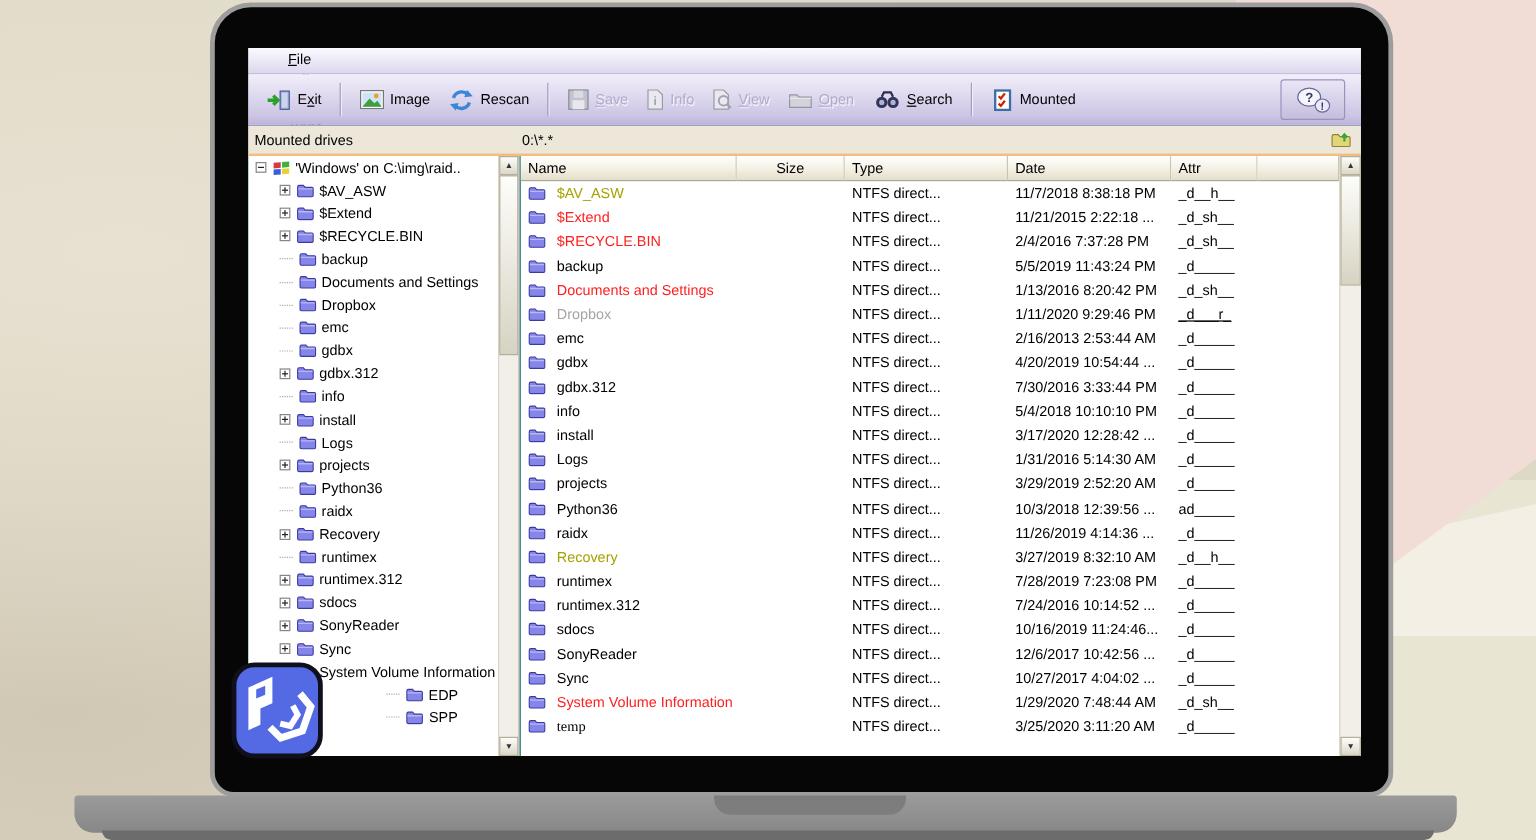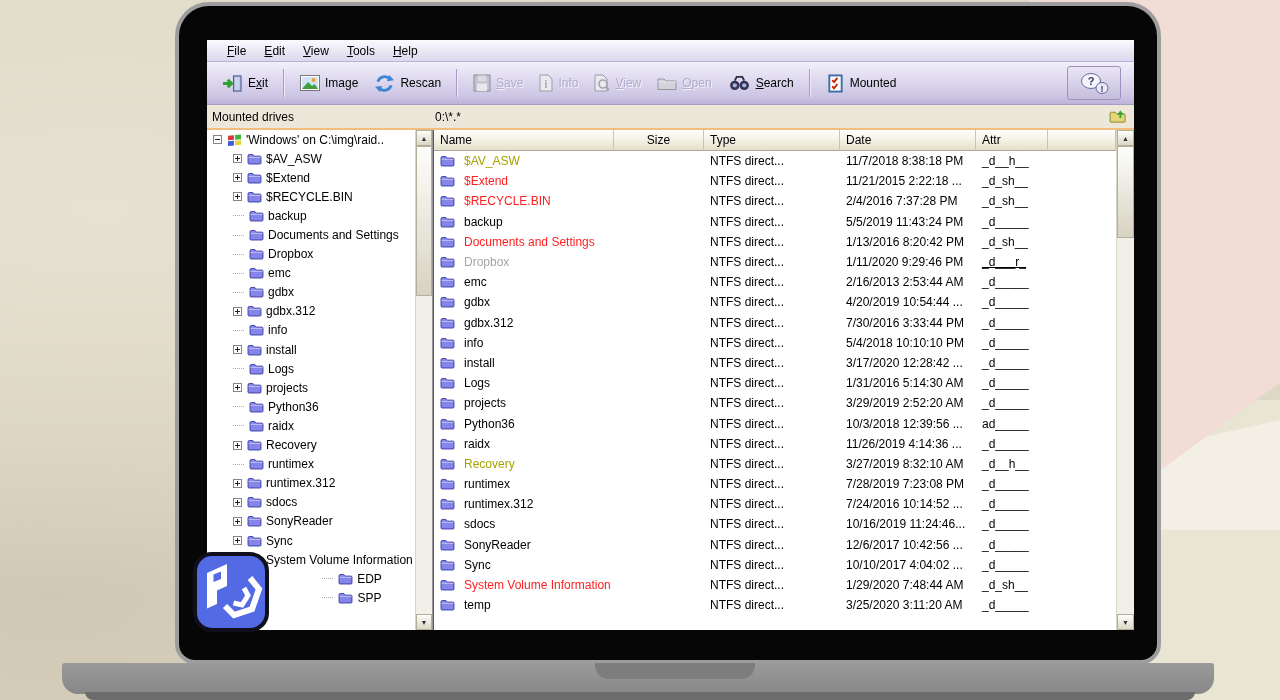--- a/index.html
+++ b/index.html
@@ -25,21 +25,21 @@
                 background:#7d7d7d; border-radius:0 0 14px 14px; }
   .base-strip { position:absolute; left:85px; top:692px; width:1110px; height:8px;
                 background:#6c6c6c; border-radius:0 0 10px 10px; }
 
   
   .app { position:absolute; left:207px; top:40px; width:927px; height:590px; background:#fff;
          font-size:12px; color:#000; }
 
   .menubar { position:absolute; left:0; top:0; width:100%; height:22px;
              background:linear-gradient(#fbfafe,#dcd7ee); border-bottom:1px solid #b9b2d4;
-             display:flex; align-items:center; padding-left:11px; }
+             display:flex; padding-left:24px;flex-direction:column; }
   .menu-item { padding:2px 9px; }
 
   .toolbar { position:absolute; left:0; top:22px; width:100%; height:43px;
              background:linear-gradient(#f2effa,#ccc5e4 82%,#bcb4d9); border-bottom:1px solid #a49cc2;
              display:flex; align-items:center; padding:0 7px; }
   .tb-btn { display:flex; align-items:center; gap:5px; padding:5px 8px; }
   .tb-icon { display:flex; align-items:center; }
   .tb-btn.disabled .tb-label { color:#b2accb; text-shadow:1px 1px 0 #f3f1fa; }
   .tb-sep { width:2px; height:28px; margin:0 7px; border-left:1px solid #a59dc2; border-right:1px solid #efecf8; }
   .help-btn { margin-left:auto; margin-right:6px; width:54px; height:34px;
@@ -851,40 +851,40 @@
               <span class="tree-icon">
                 <svg viewBox="0 0 16 13" width="15" height="12">
                   <path d="M1 3.2 Q1 1.6 2.4 1.6 H6.2 L7.8 3.4 H14 Q15 3.4 15 4.4 V10.8 Q15 11.9 13.9 11.9 H2.1 Q1 11.9 1 10.8 Z" fill="#8686ea" stroke="#3a3aa0"></path>
                   <path d="M1.6 4.8 H14.4" stroke="#b8b8f4" stroke-width="1.2"></path>
                 </svg>
               </span>
               <span style="color: rgb(0, 0, 0);">Sync</span>
             </div>
             <div class="cell" style="width: 90px;"></div>
             <div class="cell" style="width: 136px;">NTFS direct...</div>
-            <div class="cell" style="width: 136px;">10/10/2017 4:04:02 ...</div>
+            <div class="cell" style="width: 136px;">10/27/2017 4:04:02 ...</div>
             <div class="cell" style="width: 72px;">_d_____</div>
           </div>
           <div class="lrow">
             <div class="cell name" style="width: 180px;">
               <span class="tree-icon">
                 <svg viewBox="0 0 16 13" width="15" height="12">
                   <path d="M1 3.2 Q1 1.6 2.4 1.6 H6.2 L7.8 3.4 H14 Q15 3.4 15 4.4 V10.8 Q15 11.9 13.9 11.9 H2.1 Q1 11.9 1 10.8 Z" fill="#8686ea" stroke="#3a3aa0"></path>
                   <path d="M1.6 4.8 H14.4" stroke="#b8b8f4" stroke-width="1.2"></path>
                 </svg>
               </span>
               <span style="color: rgb(255, 30, 30);">System Volume Information</span>
             </div>
             <div class="cell" style="width: 90px;"></div>
             <div class="cell" style="width: 136px;">NTFS direct...</div>
             <div class="cell" style="width: 136px;">1/29/2020 7:48:44 AM</div>
             <div class="cell" style="width: 72px;">_d_sh__</div>
           </div>
           <div class="lrow">
-            <div class="cell name" style="width: 180px;">
+            <div class="cell name" style="width: 180px; font-family: Liberation Serif, serif;">
               <span class="tree-icon">
                 <svg viewBox="0 0 16 13" width="15" height="12">
                   <path d="M1 3.2 Q1 1.6 2.4 1.6 H6.2 L7.8 3.4 H14 Q15 3.4 15 4.4 V10.8 Q15 11.9 13.9 11.9 H2.1 Q1 11.9 1 10.8 Z" fill="#8686ea" stroke="#3a3aa0"></path>
                   <path d="M1.6 4.8 H14.4" stroke="#b8b8f4" stroke-width="1.2"></path>
                 </svg>
               </span>
               <span style="color: rgb(0, 0, 0);">temp</span>
             </div>
             <div class="cell" style="width: 90px;"></div>
             <div class="cell" style="width: 136px;">NTFS direct...</div>

